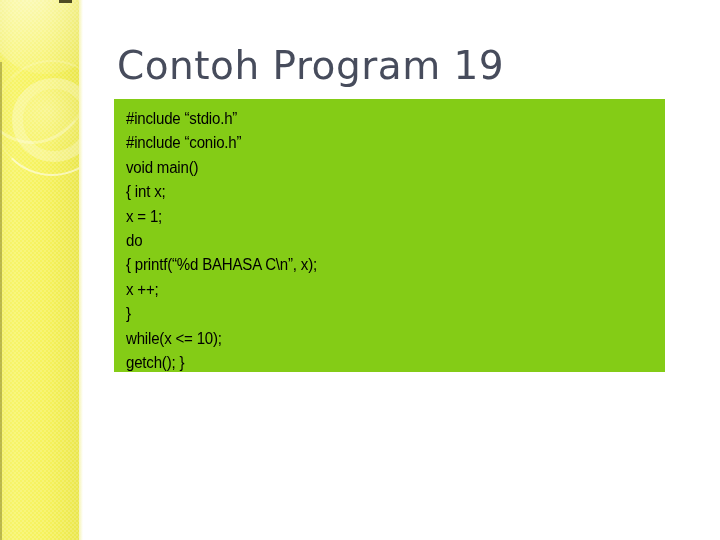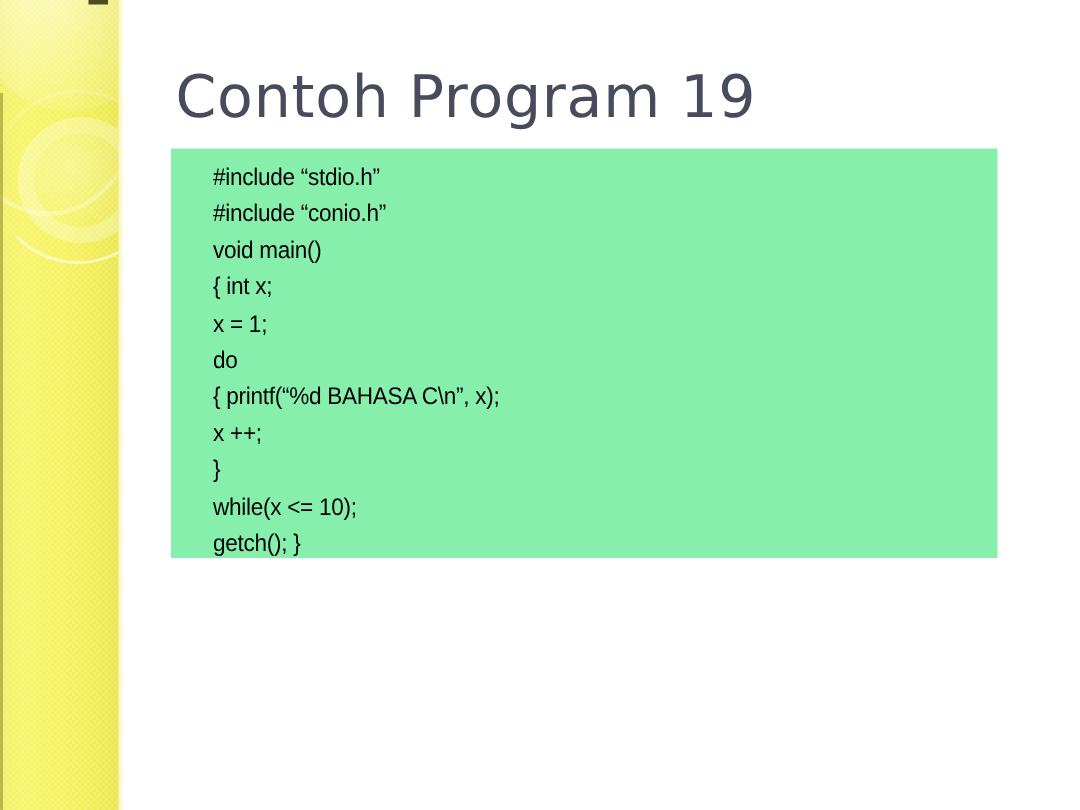--- a/index.html
+++ b/index.html
@@ -143,23 +143,23 @@
     white-space: nowrap;
   }
 
   
   #code-block {
     position: absolute;
     left: 114px;
     top: 99px;
     width: 551px;
     height: 273px;
-    background: #86efac;
+    background: #84cc16;
     box-sizing: border-box;
-    padding: 8px 0 0 28px;
+    padding: 8px 0 0 12px;
   }
   .code-line {
     color: #000000;
     font-family: "Liberation Sans", sans-serif;
     font-size: 16px;
     font-weight: 400;
     line-height: 24.4px;
     letter-spacing: -0.2px;
     white-space: pre;
     transform: scaleX(0.94);

